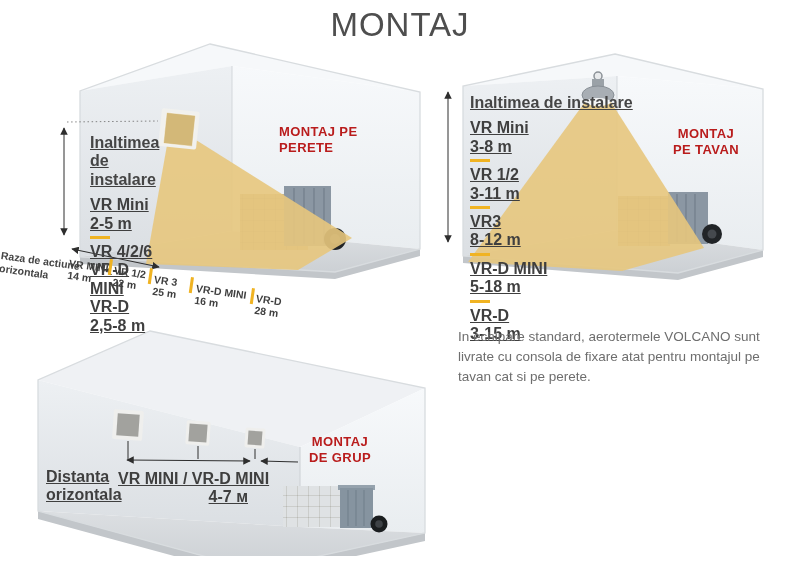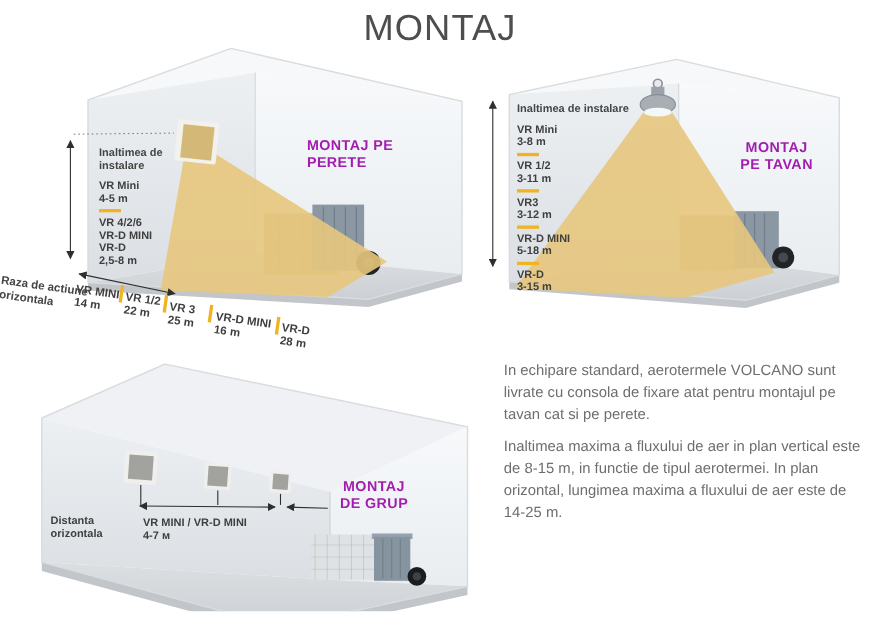--- a/index.html
+++ b/index.html
@@ -6,23 +6,23 @@
   .stage{
     position:relative;width:800px;height:556px;overflow:hidden;background:#fff;
     font-family:"Liberation Sans", sans-serif;color:var(--label-dark,#3f3f3f);
   }
   .page-title{
     position:absolute;left:0;right:0;top:6px;text-align:center;
     font-size:33px;font-weight:400;letter-spacing:1px;color:var(--title-gray,#4e4e4e);
   }
   .room-label{
     position:absolute;font-size:13px;font-weight:700;letter-spacing:.4px;
-    color:#a21caf;line-height:1.2;white-space:pre-line;
-  }
-  .spec-block{position:absolute;font-size:10px;font-weight:700;line-height:1.15;color:var(--label-dark,#3f3f3f);}
+    color:#b91c1c;line-height:1.2;white-space:pre-line;
+  }
+  .spec-block{position:absolute;font-size:16px;font-weight:700;line-height:1.15;color:var(--label-dark,#3f3f3f);text-decoration:underline;}
   .spec-heading{margin-bottom:7px;color:#454545;}
   .spec-heading.nowrap{white-space:nowrap;}
   .spec-model,.spec-range{white-space:pre-line;}
   .spec-item:not(:last-child)::after{
     content:"";display:block;width:20px;height:3px;
     background:var(--accent-yellow,#f0b322);margin:3px 0 4px;
   }
   .raza-label{
     position:absolute;left:2px;top:249px;width:82px;font-size:10.5px;font-weight:700;
     line-height:1.2;transform:rotate(8deg);transform-origin:left top;color:#454545;
@@ -199,21 +199,21 @@
 PE TAVAN</div>
 
   <div class="room-label" style="left:304px;top:434px;width:72px;text-align:center;">MONTAJ
 DE GRUP</div>
 
   <div class="spec-block" style="left:90px;top:134px;width:66px;">
     <div class="spec-heading" style="white-space:pre-line;">Inaltimea de
 instalare</div>
     <div class="spec-item">
       <div class="spec-model">VR Mini</div>
-      <div class="spec-range">4-5 m</div>
+      <div class="spec-range">2-5 m</div>
     </div>
     <div class="spec-item">
       <div class="spec-model">VR 4/2/6
 VR-D MINI
 VR-D</div>
       <div class="spec-range">2,5-8 m</div>
     </div>
   </div>
 
   <div class="spec-block" style="left:470px;top:94px;width:100px;">
@@ -221,21 +221,21 @@
     <div class="spec-item">
       <div class="spec-model">VR Mini</div>
       <div class="spec-range">3-8 m</div>
     </div>
     <div class="spec-item">
       <div class="spec-model">VR 1/2</div>
       <div class="spec-range">3-11 m</div>
     </div>
     <div class="spec-item">
       <div class="spec-model">VR3</div>
-      <div class="spec-range">3-12 m</div>
+      <div class="spec-range">8-12 m</div>
     </div>
     <div class="spec-item">
       <div class="spec-model">VR-D MINI</div>
       <div class="spec-range">5-18 m</div>
     </div>
     <div class="spec-item">
       <div class="spec-model">VR-D</div>
       <div class="spec-range">3-15 m</div>
     </div>
   </div>
@@ -262,25 +262,24 @@
     <div>16 m</div>
   </div>
   <div class="scale-sep" style="left:252px;top:288px;"></div>
   <div class="scale-item" style="left:257px;top:292px;">
     <div>VR-D</div>
     <div>28 m</div>
   </div>
 
   <div class="spec-block" style="left:46px;top:468px;width:78px;">Distanta orizontala</div>
 
-  <div class="spec-block" style="left:130px;top:470px;width:130px;">
+  <div class="spec-block" style="left:118px;top:470px;width:130px;text-align:right;">
     <div class="spec-item">
       <div class="spec-model" style="white-space:nowrap;">VR MINI / VR-D MINI</div>
       <div class="spec-range">4-7 м</div>
     </div>
   </div>
 
   <div class="paragraphs">
     <p>In echipare standard, aerotermele VOLCANO sunt livrate cu consola de fixare atat pentru montajul pe tavan cat si pe perete.</p>
-    <p>Inaltimea maxima a fluxului de aer in plan vertical este de 8-15 m, in functie de tipul aerotermei. In plan orizontal, lungimea maxima a fluxului de aer este de 14-25 m.</p>
   </div>
 
 </div>
 
 </body></html>

